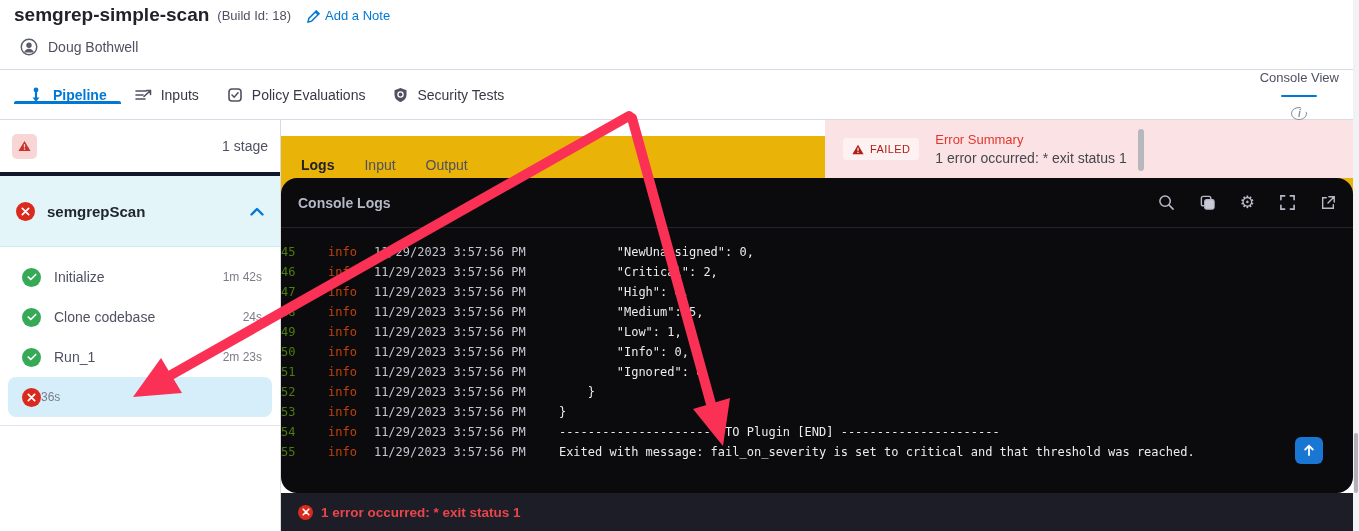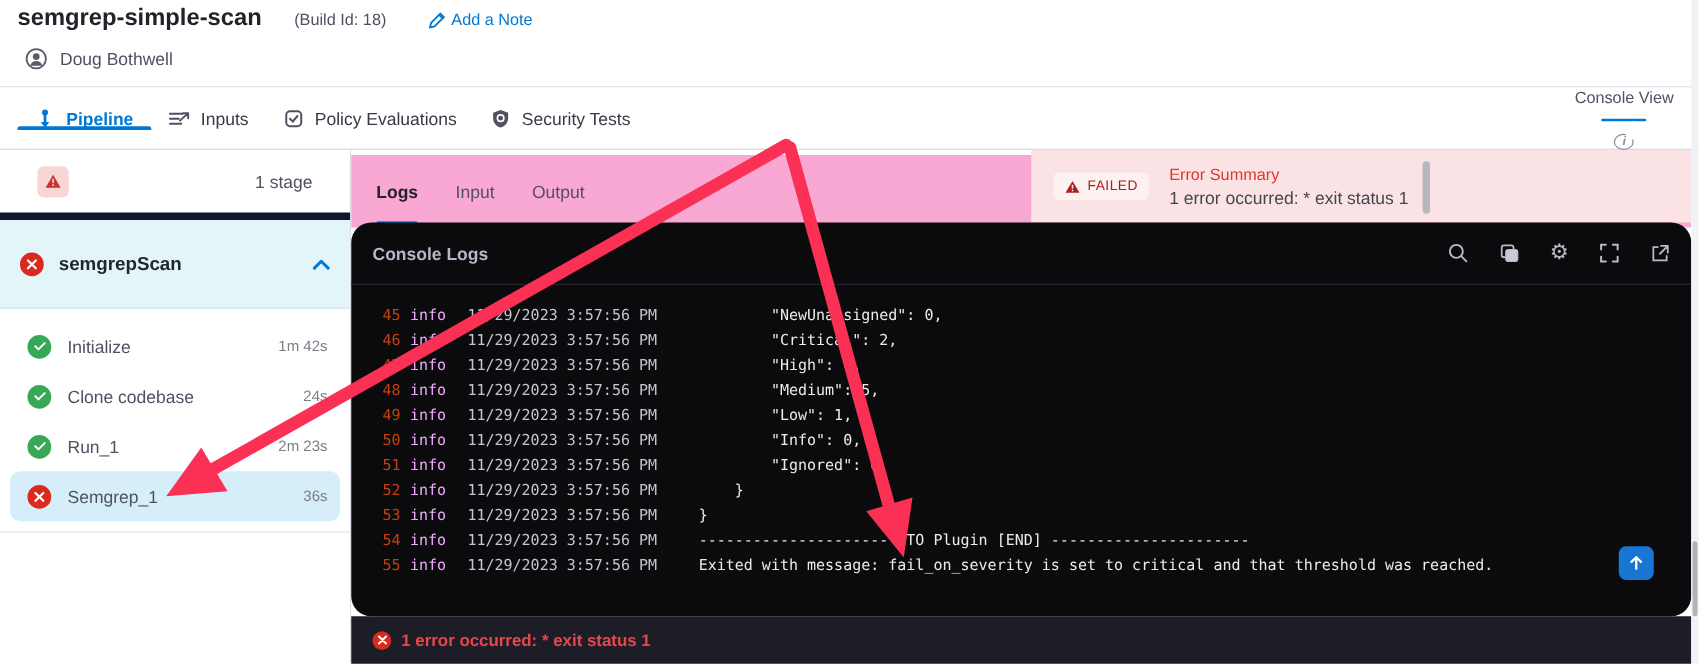--- a/index.html
+++ b/index.html
@@ -3,21 +3,21 @@
 <meta charset="utf-8">
 <style>
   * { box-sizing: border-box; }
   html,body { margin:0; padding:0; background:#fff; }
   body { width:1359px; height:531px; position:relative; overflow:hidden;
          font-family:"Liberation Sans","DejaVu Sans",sans-serif; color:#22222a; }
 
   
   .top-header { position:absolute; left:0; top:0; width:1359px; height:70px;
                 background:#fff; border-bottom:1px solid #d9dae6; }
-  .title-row { position:absolute; left:14px; top:4px; display:flex; align-items:center;gap:18px; }
+  .title-row { position:absolute; left:14px; top:4px; display:flex; align-items:center; }
   .page-title { font-size:19px; font-weight:bold; color:#22222a; }
   .build-id { font-size:13px; color:#4f5162; margin-left:8px; }
   .add-note { display:flex; align-items:flex-end; gap:5px; margin-left:16px;
               color:var(--c-accent); font-size:13px; cursor:pointer; }
   .user-row { position:absolute; left:20px; top:38px; display:flex; align-items:center;
               gap:10px; font-size:14px; color:#4f5162; }
 
   
   .nav-bar { position:absolute; left:0; top:70px; width:1359px; height:50px;
              background:#fff; border-bottom:1px solid #d9dae6; display:flex;
@@ -35,42 +35,42 @@
   .toggle .knob { position:absolute; right:2px; top:2px; width:15px; height:15px;
             border-radius:50%; background:#fff; }
   .info-icon { width:16px; height:16px; border:1.5px solid #8b90a0; border-radius:50%;
             color:#8b90a0; font-size:10px; font-weight:bold; display:flex;
             align-items:center; justify-content:center; font-style:italic; }
 
   
   .sidebar { position:absolute; left:0; top:120px; width:281px; bottom:0;
              background:#fff; border-right:1px solid #d9dae6; }
   .stage-summary { height:56px; display:flex; align-items:center; justify-content:space-between;
-             padding:0 30px; border-bottom:6px solid #0f172a; }
+             padding:0 12px; border-bottom:4px solid #0f172a; }
   .warn-chip { width:25px; height:25px; border-radius:5px; background:#f8d6d6;
              display:flex; align-items:center; justify-content:center; }
   .stage-count { font-size:14px; color:#4f5162; }
   .stage-header { height:71px; background:var(--c-stage_bg); display:flex; align-items:center;
              padding:0 16px; border-bottom:1px solid #d2e8ef; }
   .stage-name { font-size:15px; font-weight:600; color:#22272d; margin-left:12px; flex:1; }
   .steps { padding:10px 0 8px 0; border-bottom:1px solid #e4e5ee; }
   .step-row { height:40px; margin:0 8px; padding:0 10px 0 14px; display:flex;
              align-items:center; border-radius:8px; cursor:pointer; }
   .step-row.selected { background:var(--c-selected_step_bg); }
   .step-label { font-size:14px; color:#4f5162; margin-left:13px; flex:1; }
   .step-duration { font-size:12px; color:#7b7d88; }
   .status-dot { width:19px; height:19px; border-radius:50%; display:flex; align-items:center;
              justify-content:center; flex:0 0 auto; }
   .status-dot svg { display:block; }
   .status-success { background:var(--c-success); }
   .status-failed { background:var(--c-error); }
 
   
   .main { position:absolute; left:281px; top:120px; right:0; bottom:0; background:#fff; }
-  .logs-tab-row { position:absolute; left:0; top:4px; height:58px; right:6px; background:#f9a8d4;
+  .logs-tab-row { position:absolute; left:0; top:16px; height:58px; right:6px; background:#eab308;
              display:flex; align-items:center; padding-left:20px; gap:30px; }
   .log-tab { font-size:14px; color:#4f5162; position:relative; height:100%;
              display:flex; align-items:center; cursor:pointer; }
   .log-tab.active { color:#22222a; font-weight:bold; }
   .log-tab.active::after { content:""; position:absolute; left:0; right:0; bottom:2px;
              height:3px; background:var(--c-accent); border-radius:2px; }
 
   .error-summary { position:absolute; left:544px; top:0; height:58px; right:6px;
              background:var(--c-pink_panel); display:flex; align-items:center;
              padding-left:18px; }
@@ -87,22 +87,22 @@
   .console { position:absolute; left:0; top:58px; right:6px; bottom:38px; background:#0b0b0e;border-radius:16px; }
   .console-header { height:50px; display:flex; align-items:center; padding:0 17px;
              border-bottom:1px solid #232329; }
   .console-title { font-size:14px; font-weight:bold; color:#b5b8c6; flex:1; }
   .console-tools { display:flex; align-items:center; gap:24px; }
   .tool { color:#b8bac8; cursor:pointer; display:flex; align-items:center; }
   .gear-glyph { font-size:17px; line-height:1; font-family:"DejaVu Sans",sans-serif; }
   .log-area { padding-top:14px; font-family:"DejaVu Sans Mono","Liberation Mono",monospace;
              font-size:12px; line-height:20px; }
   .log-line { display:flex; white-space:pre; }
-  .ln  { width:34px; text-align:left; color:#c2410c; flex:0 0 auto;padding-left:25px; }
-  .lvl { margin-left:13px; color:#f0abfc; flex:0 0 auto; }
+  .ln  { width:34px; text-align:left; color:#4d7c0f; flex:0 0 auto; }
+  .lvl { margin-left:13px; color:#c2410c; flex:0 0 auto; }
   .ts  { margin-left:17px; color:#c5c6cf; width:152px; flex:0 0 auto; }
   .msg { margin-left:33px; color:#ecebeb; }
   .scroll-top-btn { position:absolute; right:30px; bottom:29px; width:28px; height:27px;
              border-radius:6px; background:#1976d2; border:none; display:flex;
              align-items:center; justify-content:center; cursor:pointer; }
 
   
   .console-footer { position:absolute; left:0; right:6px; bottom:0; height:38px;
              background:#1d1d27; display:flex; align-items:center; padding-left:17px; gap:8px; }
   .footer-err-text { font-size:13.5px; font-weight:bold; color:#e8464a; }
@@ -232,21 +232,20 @@
         </span>
       <span class="step-label">Run_1</span>
       <span class="step-duration">2m 23s</span>
     </div>
     <div class="step-row selected">
       <span class="status-dot status-failed">
           <svg width="9" height="9" viewBox="0 0 10 10">
             <path d="M1.5 1.5l7 7M8.5 1.5l-7 7" stroke="#fff" stroke-width="2" stroke-linecap="round"></path>
           </svg>
         </span>
-      <span class="step-label">Semgrep_1</span>
       <span class="step-duration">36s</span>
     </div>
   </div>
 </div>
 
 <div class="main">
   <div class="logs-tab-row">
     <div class="log-tab active">
         <span>Logs</span>
       </div>

